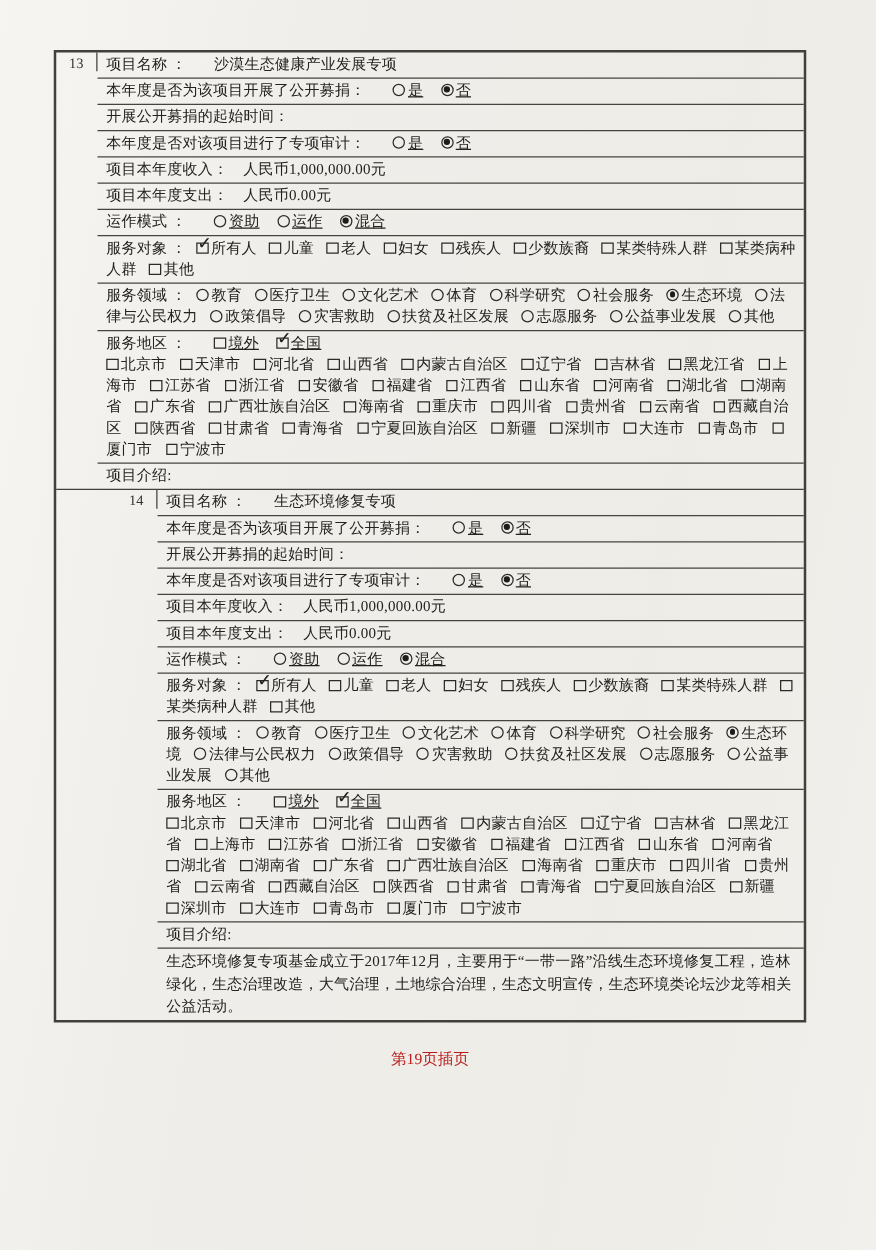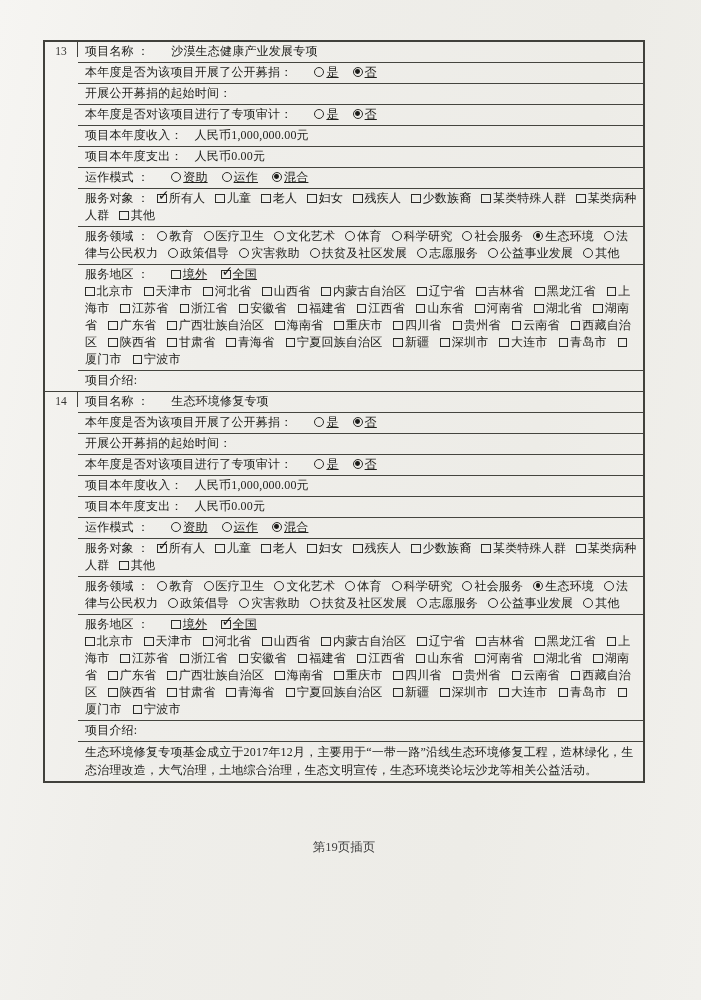--- a/index.html
+++ b/index.html
@@ -11,21 +11,21 @@
     position:relative;
     overflow:hidden;
   }
   .page { position:absolute; left:0; top:0; width:701px; height:1000px; }
   .form-table {
     position:absolute; left:43px; top:40px; width:602px;
     border:2px solid #41413c;
     background:transparent;
   }
   .section { display:flex; align-items:flex-start; border-bottom:1px solid #41413c; }
-  .section:last-child { border-bottom:none; }
+  .section:last-child { border-bottom:none;padding-left:48px; }
   .num-cell {
     width:33px; flex:0 0 33px;
     border-right:1px solid #41413c;
     font-size:11.5px; color:#333330;
     text-align:center; padding-top:3px;
   }
   .sec-body { flex:1 1 auto; min-width:0; }
   .row {
     border-bottom:1px solid #45453f;
     padding:1px 6px 2px 7px;
@@ -59,21 +59,21 @@
     vertical-align:-1px; margin-right:2px; position:relative;
   }
   .checkbox.sel::after {
     content:"✓"; position:absolute; left:-0.5px; top:-8px;
     font-size:14px; font-weight:bold; color:#1c1c1a;
     font-family:"DejaVu Sans",sans-serif;
   }
   .intro-text { line-height:18px; }
   .footer {
     position:absolute; left:43px; width:602px; text-align:center;
-    font-size:12.5px; color:#404040;
+    font-size:12.5px; color:#b91c1c;
   }
 </style>
 </head>
 <body>
 
 <div class="page">
   <div class="form-table" id="table-host">
   <section class="section">
     <div class="num-cell">13</div>
     <div class="sec-body">

